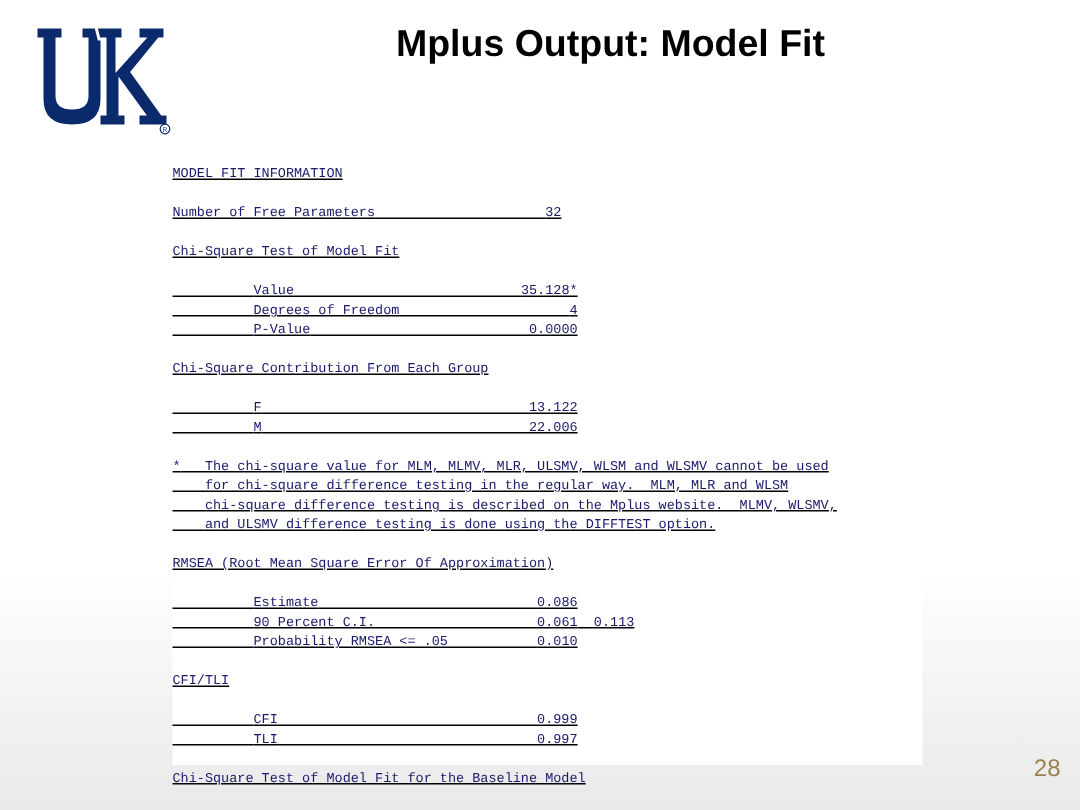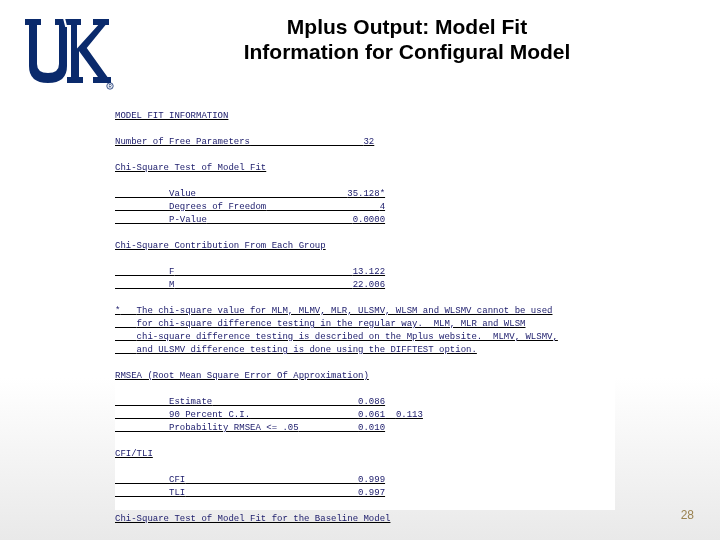--- a/index.html
+++ b/index.html
@@ -23,21 +23,21 @@
     padding: 8px 20px 0 18px;
   }
   .logo {
     flex: 0 0 auto;
     margin-top: 4px;
   }
   .title {
     flex: 1 1 auto;
     text-align: center;
     font-weight: bold;
-    font-size: 21px;
+    font-size: 25px;
     line-height: 1.2;
     color: #000;
     padding: 6px 10px 0 10px;
   }
   .output-wrap {
     position: absolute;
     left: 115px;
     top: 110px;
     width: 500px;
     height: 400px;
@@ -47,23 +47,23 @@
   }
   .mono {
     font-family: "Courier New", Courier, monospace;
     font-size: 9px;
     line-height: 13px;
     color: #1a1a6a;
     white-space: pre;
   }
   .page-num {
     position: absolute;
-    right: 26px;
+    right: 13px;
     bottom: 18px;
-    font-size: 12px;
+    font-size: 16px;
     color: #9a8250;
   }
   .uk-logo-svg { display:block; }
 </style>
 </head>
 <body>
 
 <div class="slide">
 
   <div class="header">
@@ -75,21 +75,20 @@
         <path d="M6 6 h18 v8 h-4 v38 q0 8 10 8 t10 -8 v-38 h-4 v-8 h18 v8 h-4 v40 q0 18 -20 18 t-20 -18 v-40 h-4 z" fill="#0a2a6c" stroke="#ffffff" stroke-width="2"></path>
 
         <path d="M46 6 h18 v8 h-4 v20 l18 -20 h-4 v-8 h18 v8 h-4 l-18 22 20 28 h4 v8 h-20 v-8 h4 l-16 -22 v22 h4 v8 h-18 v-8 h4 v-50 h-4 z" fill="#0a2a6c" stroke="#ffffff" stroke-width="2"></path>
 
         <circle cx="92" cy="74" r="3.2" fill="none" stroke="#0a2a6c" stroke-width="0.8"></circle>
         <text x="92" y="76.2" text-anchor="middle" font-size="4.5" fill="#0a2a6c" font-family="Arial">R</text>
       </svg>
     </div>
     <div class="title">
       <span>Mplus Output: Model Fit</span><br>
-      <span>Information for Configural Model</span>
     </div>
   </div>
 
   <div class="output-wrap">
 <div class="mono"><span>MODEL FIT INFORMATION</span>
 
 <span>Number of Free Parameters</span>                     <span>32</span>
 
 <span>Chi-Square Test of Model Fit</span>
 

